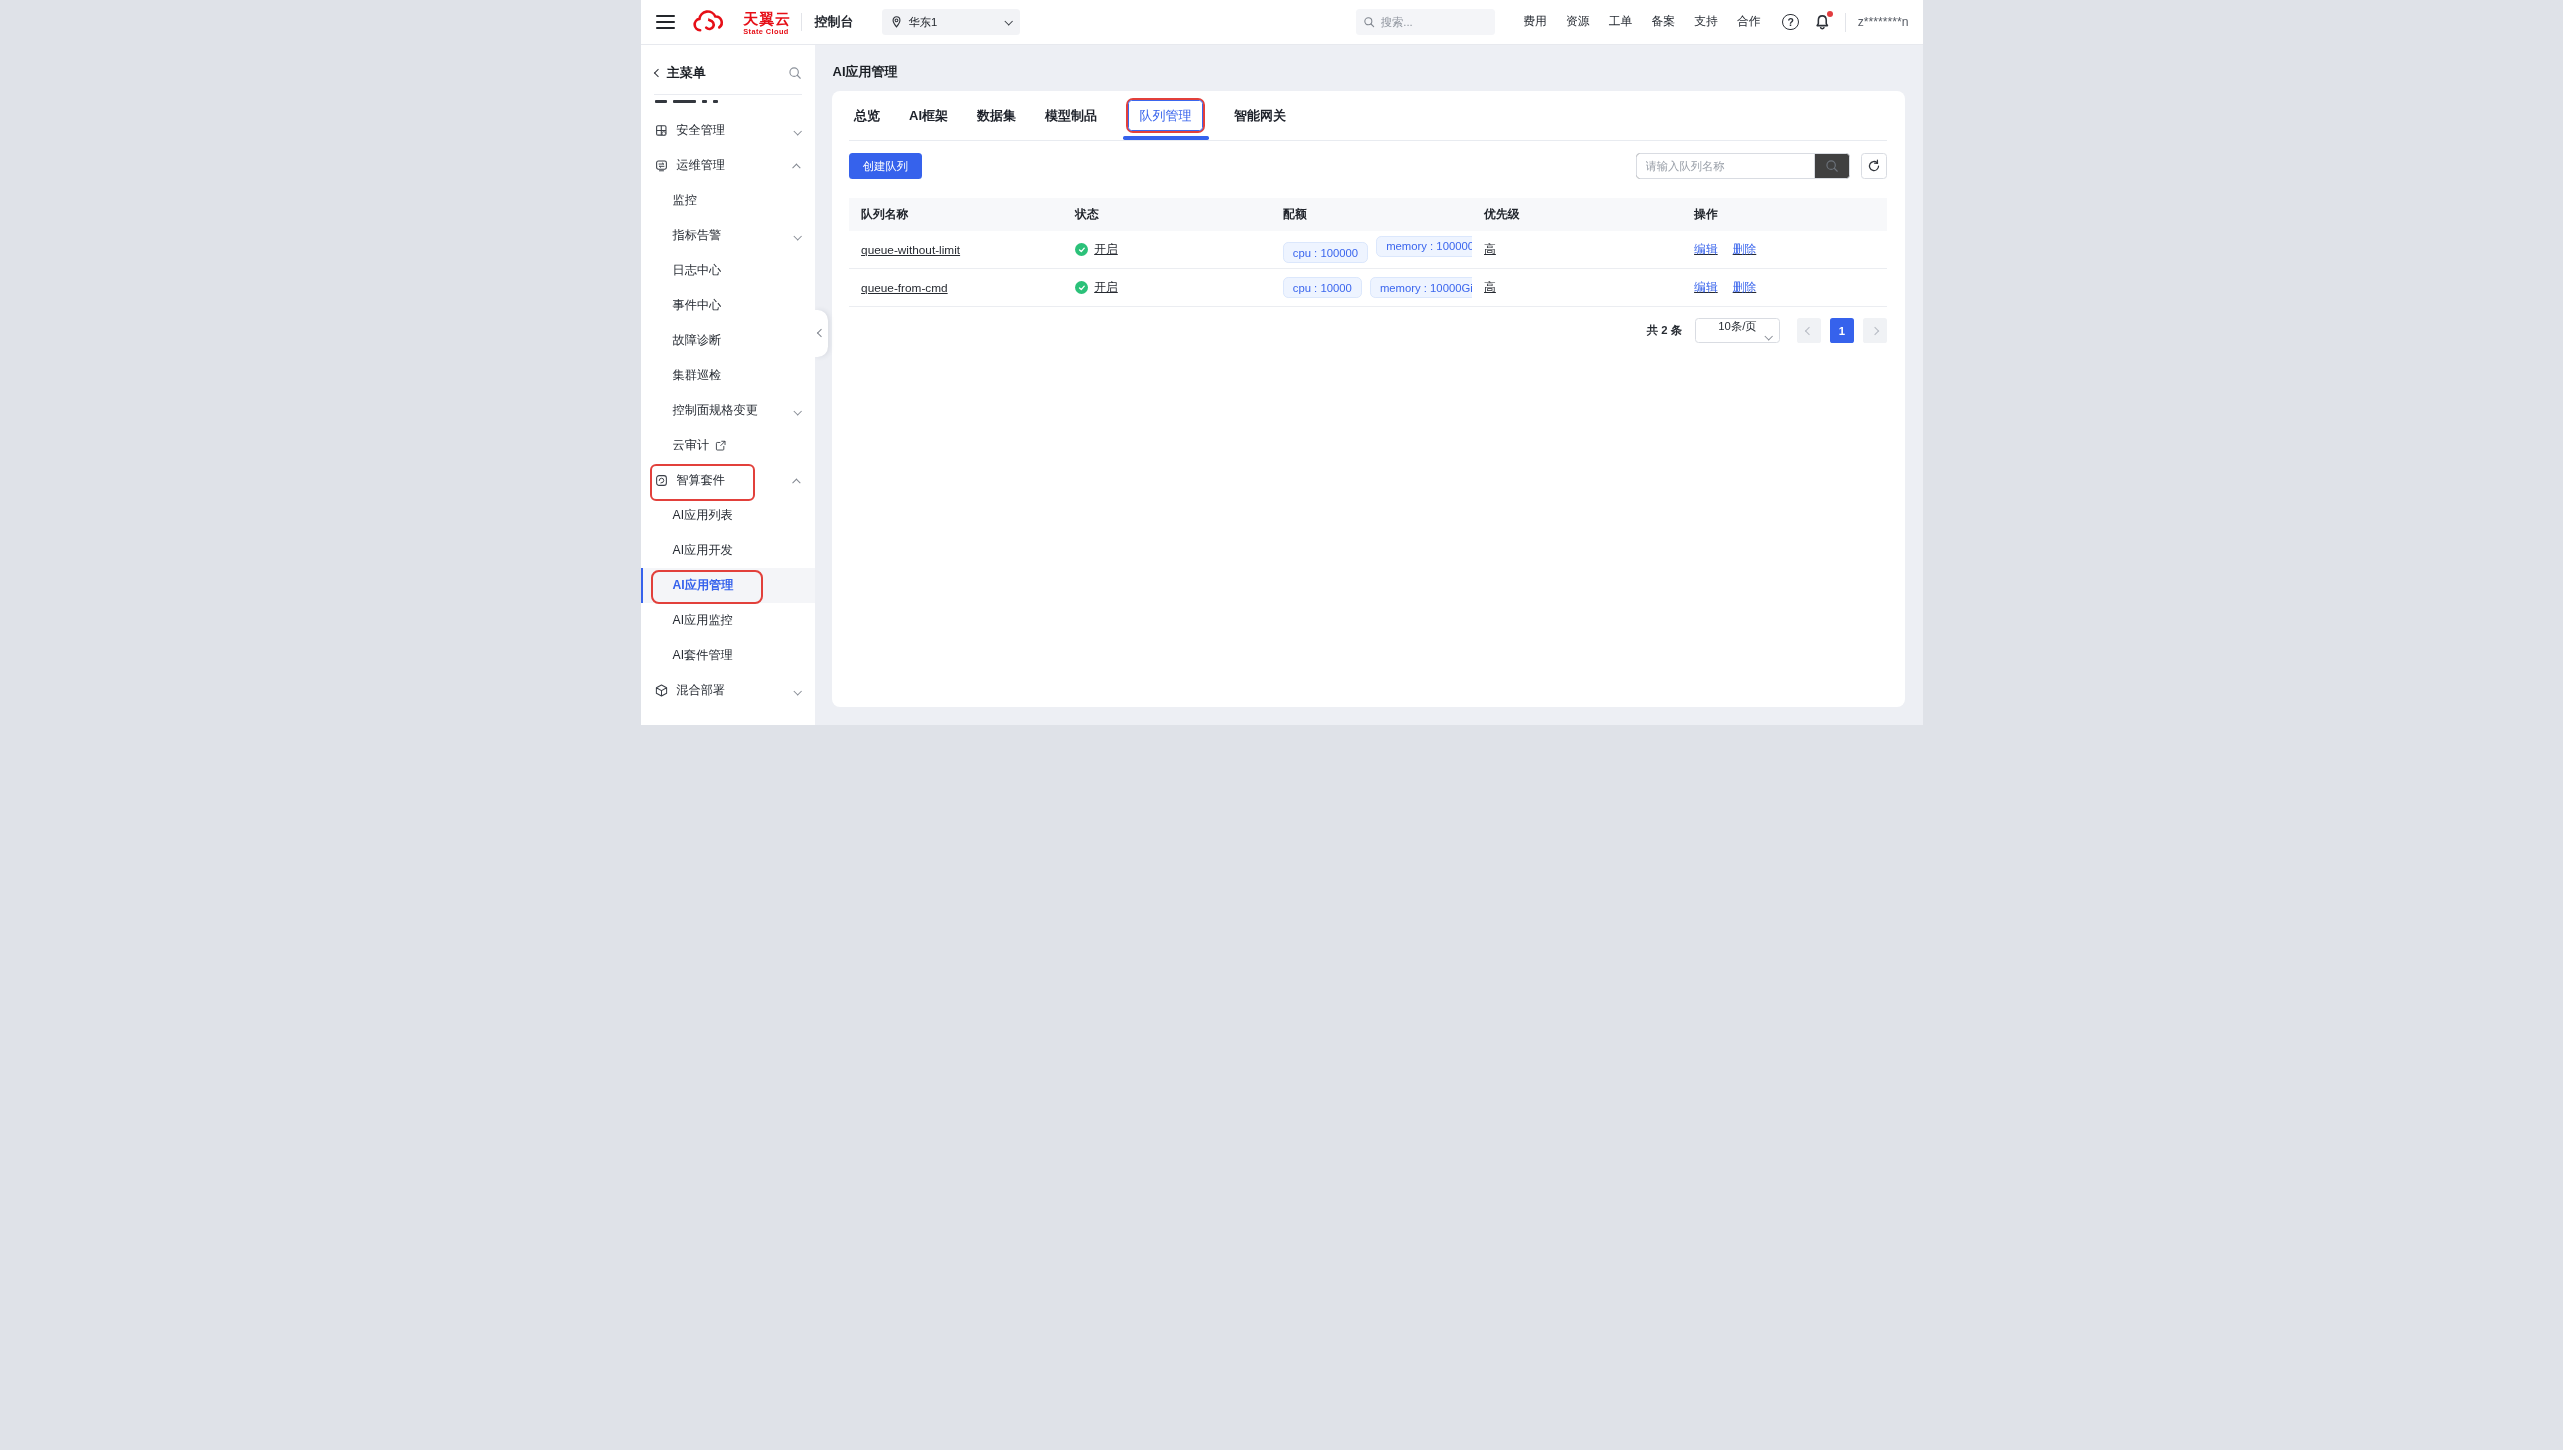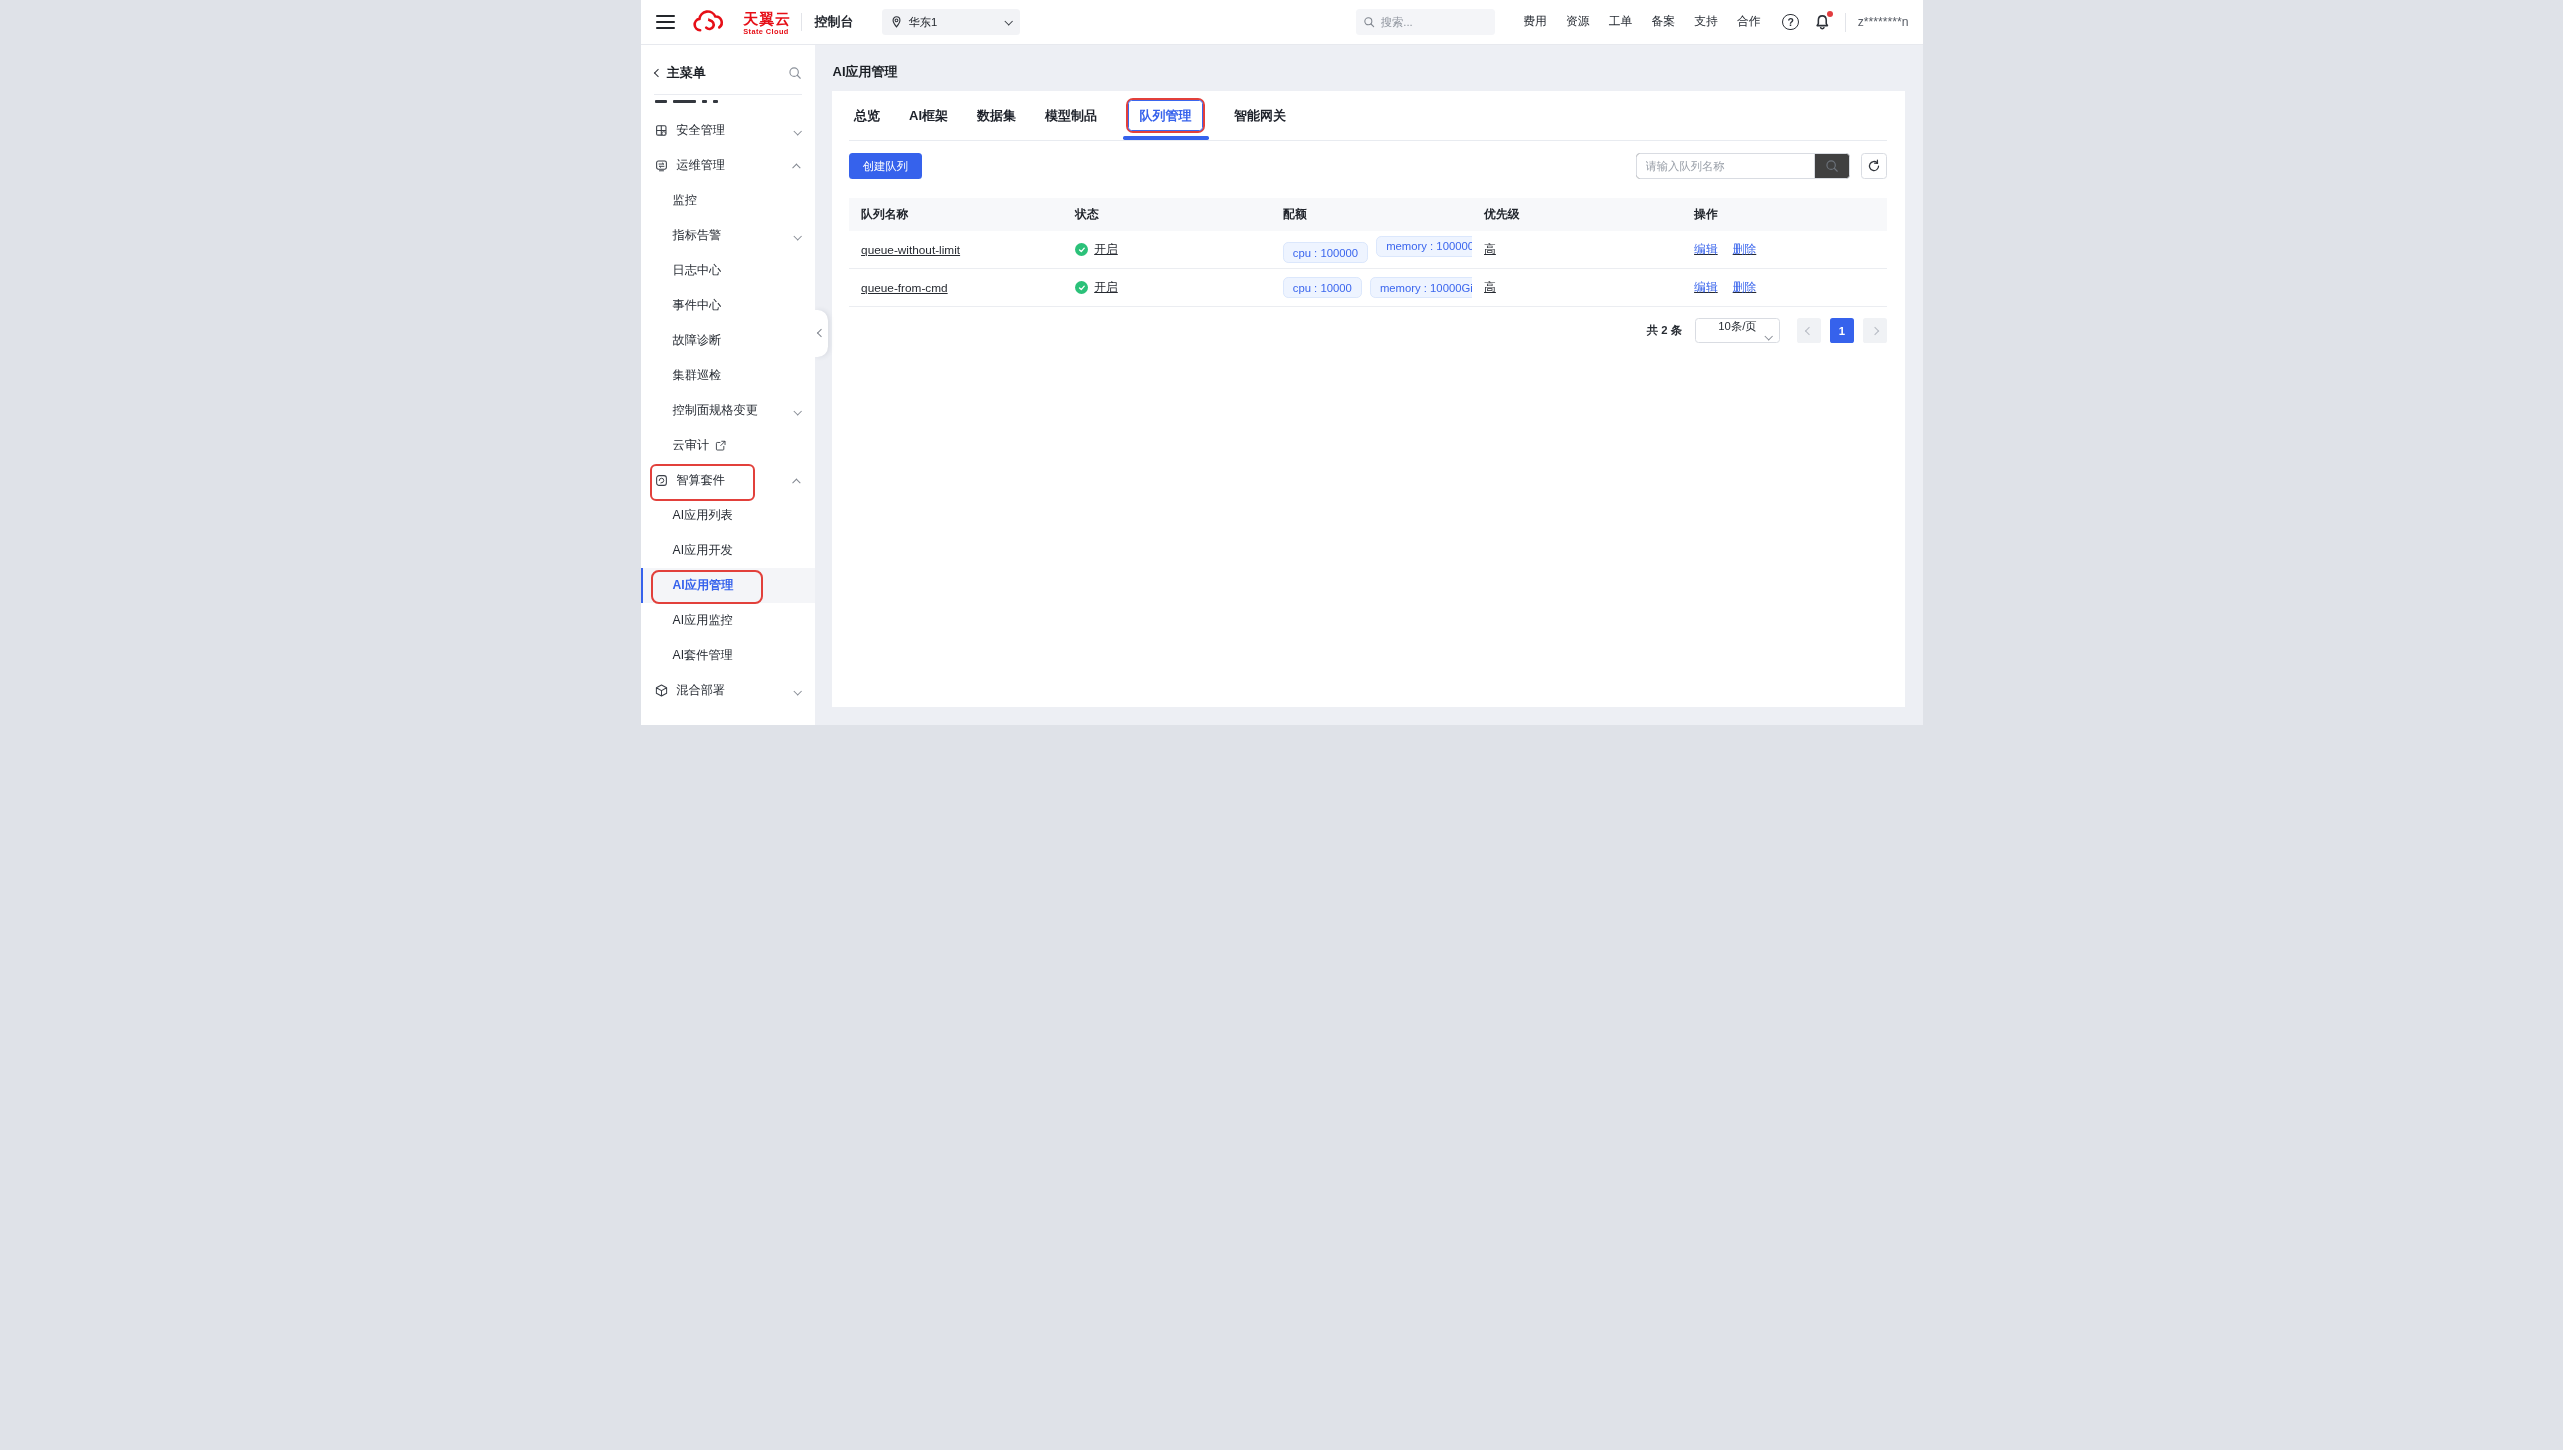--- a/index.html
+++ b/index.html
@@ -75,33 +75,33 @@
   .chev.down  { transform:rotate(45deg) translateY(-0.9px); }
   .chev.up    { transform:rotate(-135deg) translateY(-0.9px); }
   .chev.left  { transform:rotate(135deg); }
   .chev.right { transform:rotate(-45deg); }
   .chev.dark  { border-color:#30343b; }
 
   
   #page-title { position:absolute; left:192px; top:63px; font-size:13px; font-weight:bold;
                 color:#1c2026; z-index:5; }
   #card { position:absolute; left:191px; top:91px; width:1073px; height:616px; background:#fff;
-          border-radius:0; padding:0 17.4px; z-index:5; }
+          border-radius:8px; padding:0 17.4px; z-index:5; }
 
   .tabs-row { display:flex; align-items:center; height:50px; border-bottom:0.9px solid #e8ebf0;
               padding-left:5.2px; }
   .tab { font-size:13px; font-weight:bold; color:#1d212a; margin-right:29px; cursor:pointer;
          position:relative; }
   .tab-active-wrap { position:relative; margin-right:29px; cursor:pointer; }
   .tab-underline { position:absolute; left:-3.5px; right:-3.5px; bottom:-7.8px; height:4.4px; background:#3662ec;
                    border-radius:1.7px; }
   .tab-red-box { position:relative; display:inline-block; border:2.6px solid #e2403b; border-radius:7px;
                  z-index:2; }
   .tab-blue-box { display:inline-block; border:1.7px solid #3b66ee; border-radius:3.5px; background:#fff;
-                  padding:5.2px 10.5px; font-size:13px; font-weight:bold; color:#3662ec; }
+                  padding:5.2px 10.5px; font-size:13px; font-weight:normal; color:#3662ec; }
 
   .toolbar { display:flex; align-items:center; margin-top:12.2px; height:26px; }
   .create-btn { width:73px; height:26px; background:#3662ec; color:#fff; font-size:11.3px;
                 border:none; border-radius:3.5px; cursor:pointer; font-family:inherit; }
   .toolbar-right { margin-left:auto; display:flex; align-items:center; }
   .queue-search { display:flex; align-items:stretch; width:214px; height:26px;
                   border:0.9px solid #d9dce2; border-radius:3.5px; background:#404040; overflow:hidden; }
   .queue-search input { flex:1; border:none; outline:none; padding:0 8.7px; font-size:11.3px;
                         color:#3a3f47; font-family:inherit; min-width:0; }
   .queue-search input::placeholder { color:#9aa0a9; }

